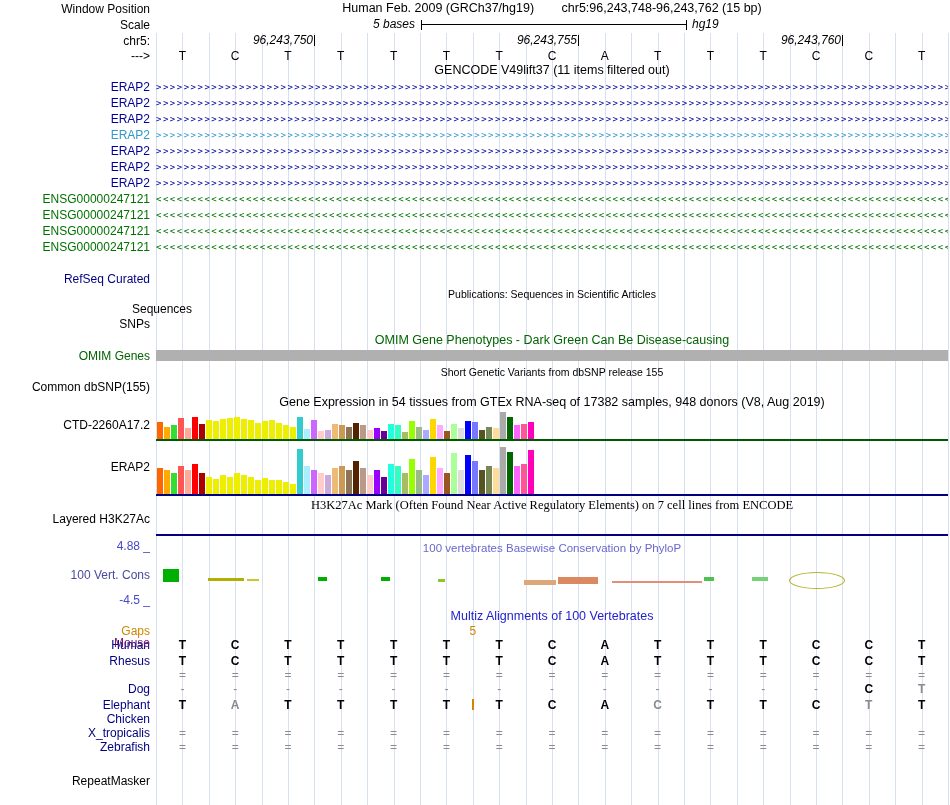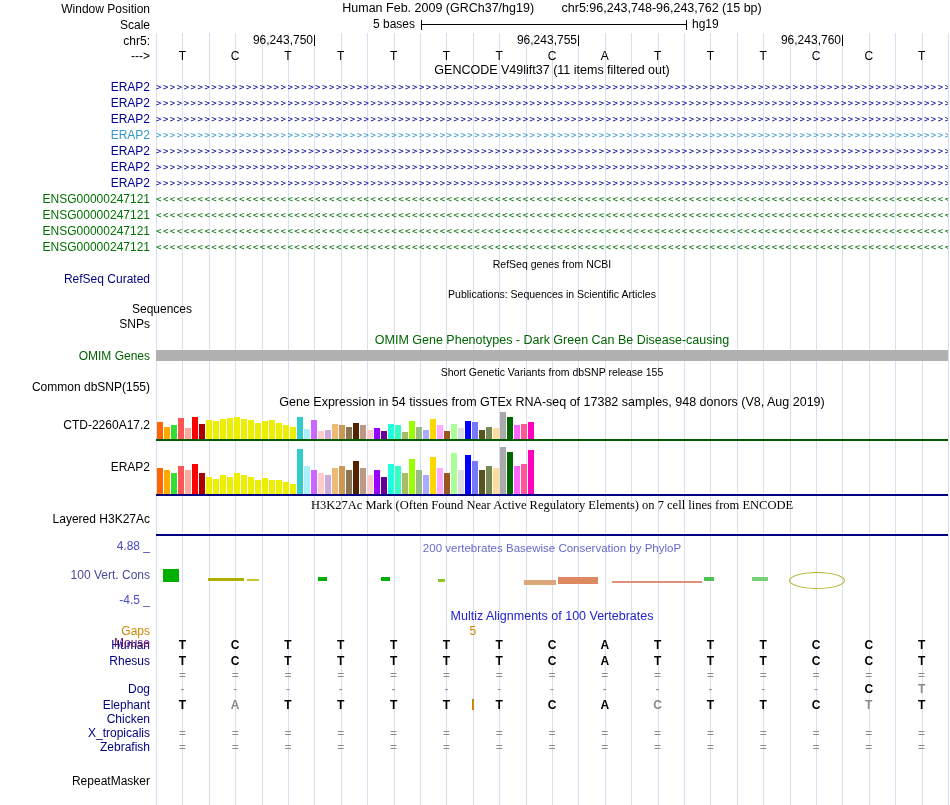--- a/index.html
+++ b/index.html
@@ -2,21 +2,21 @@
 <html><head>
 <meta charset="utf-8">
 <style>
   html,body{margin:0;padding:0;background:#fff;}
   #page{position:relative;width:950px;height:805px;background:#fff;overflow:hidden;
         font-family:"Liberation Sans","DejaVu Sans",sans-serif;font-size:11px;color:#000;}
   .grid-line{position:absolute;top:33px;bottom:0;width:1px;background:#d6e0f0;}
   .lbl{position:absolute;left:0;width:150px;text-align:right;font-size:12px;line-height:14px;white-space:nowrap;}
   .hdr{position:absolute;left:156px;width:792px;text-align:center;line-height:13px;white-space:nowrap;}
   .h-sm{font-size:10.5px}.h-md{font-size:11.5px}.h-lg{font-size:12.5px}
-  .coord{position:absolute;top:34px;font-size:12px;line-height:13px;}
+  .coord{position:absolute;top:34px;font-size:12px;line-height:13px;font-style:italic;}
   .tick{position:absolute;top:35px;width:1px;height:11px;background:#000;}
   .scale-bracket{position:absolute;top:20px;left:421px;width:264px;height:10px;
       border-left:1px solid #000;border-right:1px solid #000;
       background:linear-gradient(to bottom,transparent 4px,#000 4px,#000 5px,transparent 5px);}
   .base-cell{position:absolute;top:0;width:52.8px;text-align:center;font-size:12px;line-height:14px;}
   .arrow-row{position:absolute;left:156px;width:792px;height:15px;overflow:hidden;white-space:nowrap;
       font-family:"DejaVu Sans Mono","Liberation Mono",monospace;font-size:9px;letter-spacing:1.5px;line-height:15px;}
   .hline{position:absolute;left:156px;width:792px;}
   .gtex-chart{position:absolute;left:157px;display:flex;align-items:flex-end;}
   .gtex-bar{width:6px;margin-right:1px;}
@@ -118,21 +118,20 @@
       <div class="lbl" style="top: 192px; color: rgb(0, 114, 0);">ENSG00000247121</div>
       <div class="arrow-row" style="top: 192px; color: rgb(0, 114, 0);">&lt;&lt;&lt;&lt;&lt;&lt;&lt;&lt;&lt;&lt;&lt;&lt;&lt;&lt;&lt;&lt;&lt;&lt;&lt;&lt;&lt;&lt;&lt;&lt;&lt;&lt;&lt;&lt;&lt;&lt;&lt;&lt;&lt;&lt;&lt;&lt;&lt;&lt;&lt;&lt;&lt;&lt;&lt;&lt;&lt;&lt;&lt;&lt;&lt;&lt;&lt;&lt;&lt;&lt;&lt;&lt;&lt;&lt;&lt;&lt;&lt;&lt;&lt;&lt;&lt;&lt;&lt;&lt;&lt;&lt;&lt;&lt;&lt;&lt;&lt;&lt;&lt;&lt;&lt;&lt;&lt;&lt;&lt;&lt;&lt;&lt;&lt;&lt;&lt;&lt;&lt;&lt;&lt;&lt;&lt;&lt;&lt;&lt;&lt;&lt;&lt;&lt;&lt;&lt;&lt;&lt;&lt;&lt;&lt;&lt;&lt;&lt;&lt;&lt;&lt;&lt;&lt;&lt;&lt;&lt;&lt;&lt;&lt;&lt;&lt;&lt;&lt;&lt;&lt;&lt;</div>
       <div class="lbl" style="top: 208px; color: rgb(0, 114, 0);">ENSG00000247121</div>
       <div class="arrow-row" style="top: 208px; color: rgb(0, 114, 0);">&lt;&lt;&lt;&lt;&lt;&lt;&lt;&lt;&lt;&lt;&lt;&lt;&lt;&lt;&lt;&lt;&lt;&lt;&lt;&lt;&lt;&lt;&lt;&lt;&lt;&lt;&lt;&lt;&lt;&lt;&lt;&lt;&lt;&lt;&lt;&lt;&lt;&lt;&lt;&lt;&lt;&lt;&lt;&lt;&lt;&lt;&lt;&lt;&lt;&lt;&lt;&lt;&lt;&lt;&lt;&lt;&lt;&lt;&lt;&lt;&lt;&lt;&lt;&lt;&lt;&lt;&lt;&lt;&lt;&lt;&lt;&lt;&lt;&lt;&lt;&lt;&lt;&lt;&lt;&lt;&lt;&lt;&lt;&lt;&lt;&lt;&lt;&lt;&lt;&lt;&lt;&lt;&lt;&lt;&lt;&lt;&lt;&lt;&lt;&lt;&lt;&lt;&lt;&lt;&lt;&lt;&lt;&lt;&lt;&lt;&lt;&lt;&lt;&lt;&lt;&lt;&lt;&lt;&lt;&lt;&lt;&lt;&lt;&lt;&lt;&lt;&lt;&lt;&lt;&lt;</div>
       <div class="lbl" style="top: 224px; color: rgb(0, 114, 0);">ENSG00000247121</div>
       <div class="arrow-row" style="top: 224px; color: rgb(0, 114, 0);">&lt;&lt;&lt;&lt;&lt;&lt;&lt;&lt;&lt;&lt;&lt;&lt;&lt;&lt;&lt;&lt;&lt;&lt;&lt;&lt;&lt;&lt;&lt;&lt;&lt;&lt;&lt;&lt;&lt;&lt;&lt;&lt;&lt;&lt;&lt;&lt;&lt;&lt;&lt;&lt;&lt;&lt;&lt;&lt;&lt;&lt;&lt;&lt;&lt;&lt;&lt;&lt;&lt;&lt;&lt;&lt;&lt;&lt;&lt;&lt;&lt;&lt;&lt;&lt;&lt;&lt;&lt;&lt;&lt;&lt;&lt;&lt;&lt;&lt;&lt;&lt;&lt;&lt;&lt;&lt;&lt;&lt;&lt;&lt;&lt;&lt;&lt;&lt;&lt;&lt;&lt;&lt;&lt;&lt;&lt;&lt;&lt;&lt;&lt;&lt;&lt;&lt;&lt;&lt;&lt;&lt;&lt;&lt;&lt;&lt;&lt;&lt;&lt;&lt;&lt;&lt;&lt;&lt;&lt;&lt;&lt;&lt;&lt;&lt;&lt;&lt;&lt;&lt;&lt;&lt;</div>
       <div class="lbl" style="top: 240px; color: rgb(0, 114, 0);">ENSG00000247121</div>
       <div class="arrow-row" style="top: 240px; color: rgb(0, 114, 0);">&lt;&lt;&lt;&lt;&lt;&lt;&lt;&lt;&lt;&lt;&lt;&lt;&lt;&lt;&lt;&lt;&lt;&lt;&lt;&lt;&lt;&lt;&lt;&lt;&lt;&lt;&lt;&lt;&lt;&lt;&lt;&lt;&lt;&lt;&lt;&lt;&lt;&lt;&lt;&lt;&lt;&lt;&lt;&lt;&lt;&lt;&lt;&lt;&lt;&lt;&lt;&lt;&lt;&lt;&lt;&lt;&lt;&lt;&lt;&lt;&lt;&lt;&lt;&lt;&lt;&lt;&lt;&lt;&lt;&lt;&lt;&lt;&lt;&lt;&lt;&lt;&lt;&lt;&lt;&lt;&lt;&lt;&lt;&lt;&lt;&lt;&lt;&lt;&lt;&lt;&lt;&lt;&lt;&lt;&lt;&lt;&lt;&lt;&lt;&lt;&lt;&lt;&lt;&lt;&lt;&lt;&lt;&lt;&lt;&lt;&lt;&lt;&lt;&lt;&lt;&lt;&lt;&lt;&lt;&lt;&lt;&lt;&lt;&lt;&lt;&lt;&lt;&lt;&lt;&lt;</div>
     </div>
 
-  <div class="hdr h-sm" style="top:258px;">RefSeq genes from NCBI</div>
   <div class="lbl" style="top:272px;color:#000080;">RefSeq Curated</div>
 
   <div class="hdr h-sm" style="top:288px;">Publications: Sequences in Scientific Articles</div>
   <div class="lbl" style="top:302px;margin-left:42px;">Sequences</div>
   <div class="lbl" style="top:317px;">SNPs</div>
 
   <div class="hdr h-lg" style="top:334px;color:#006400;">OMIM Gene Phenotypes - Dark Green Can Be Disease-causing</div>
   <div class="lbl" style="top:349px;color:#006400;">OMIM Genes</div>
   <div class="hline" style="top:350px;height:11px;background:#b0b0b0;"></div>
 
@@ -255,21 +254,21 @@
       <div class="gtex-bar" style="height: 30px; background: rgb(255, 85, 153);"></div>
       <div class="gtex-bar" style="height: 44px; background: rgb(255, 0, 187);"></div>
     </div>
   <div class="hline" style="top:494px;height:2px;background:#000080;"></div>
 
   <div class="hdr h-lg" style="top:499px;font-family:Liberation Serif, serif;">H3K27Ac Mark (Often Found Near Active Regulatory Elements) on 7 cell lines from ENCODE</div>
   <div class="lbl" style="top:512px;">Layered H3K27Ac</div>
   <div class="hline" style="top:534px;height:2px;background:#000080;"></div>
 
   <div class="lbl" style="top:539px;color:#4848c8;">4.88 _</div>
-  <div class="hdr h-md" style="top:542px;color:#6868cc;">200 vertebrates Basewise Conservation by PhyloP</div>
+  <div class="hdr h-md" style="top:542px;color:#6868cc;">100 vertebrates Basewise Conservation by PhyloP</div>
   <div class="lbl" style="top:568px;color:#4a4a9c;">100 Vert. Cons</div>
   <div id="cons-layer" style="position:absolute;inset:0;">
       <div style="position: absolute; left: 163px; top: 569px; width: 16px; height: 13px; background: rgb(0, 176, 0);"></div>
       <div style="position: absolute; left: 208px; top: 578px; width: 36px; height: 3px; background: rgb(176, 176, 0);"></div>
       <div style="position: absolute; left: 247px; top: 579px; width: 12px; height: 2px; background: rgb(200, 200, 48);"></div>
       <div style="position: absolute; left: 318px; top: 577px; width: 9px; height: 4px; background: rgb(0, 176, 0);"></div>
       <div style="position: absolute; left: 381px; top: 577px; width: 9px; height: 4px; background: rgb(0, 176, 0);"></div>
       <div style="position: absolute; left: 438px; top: 579px; width: 7px; height: 3px; background: rgb(140, 200, 32);"></div>
       <div style="position: absolute; left: 524px; top: 580px; width: 32px; height: 5px; background: rgb(220, 168, 120);"></div>
       <div style="position: absolute; left: 558px; top: 577px; width: 40px; height: 7px; background: rgb(220, 136, 96);"></div>

